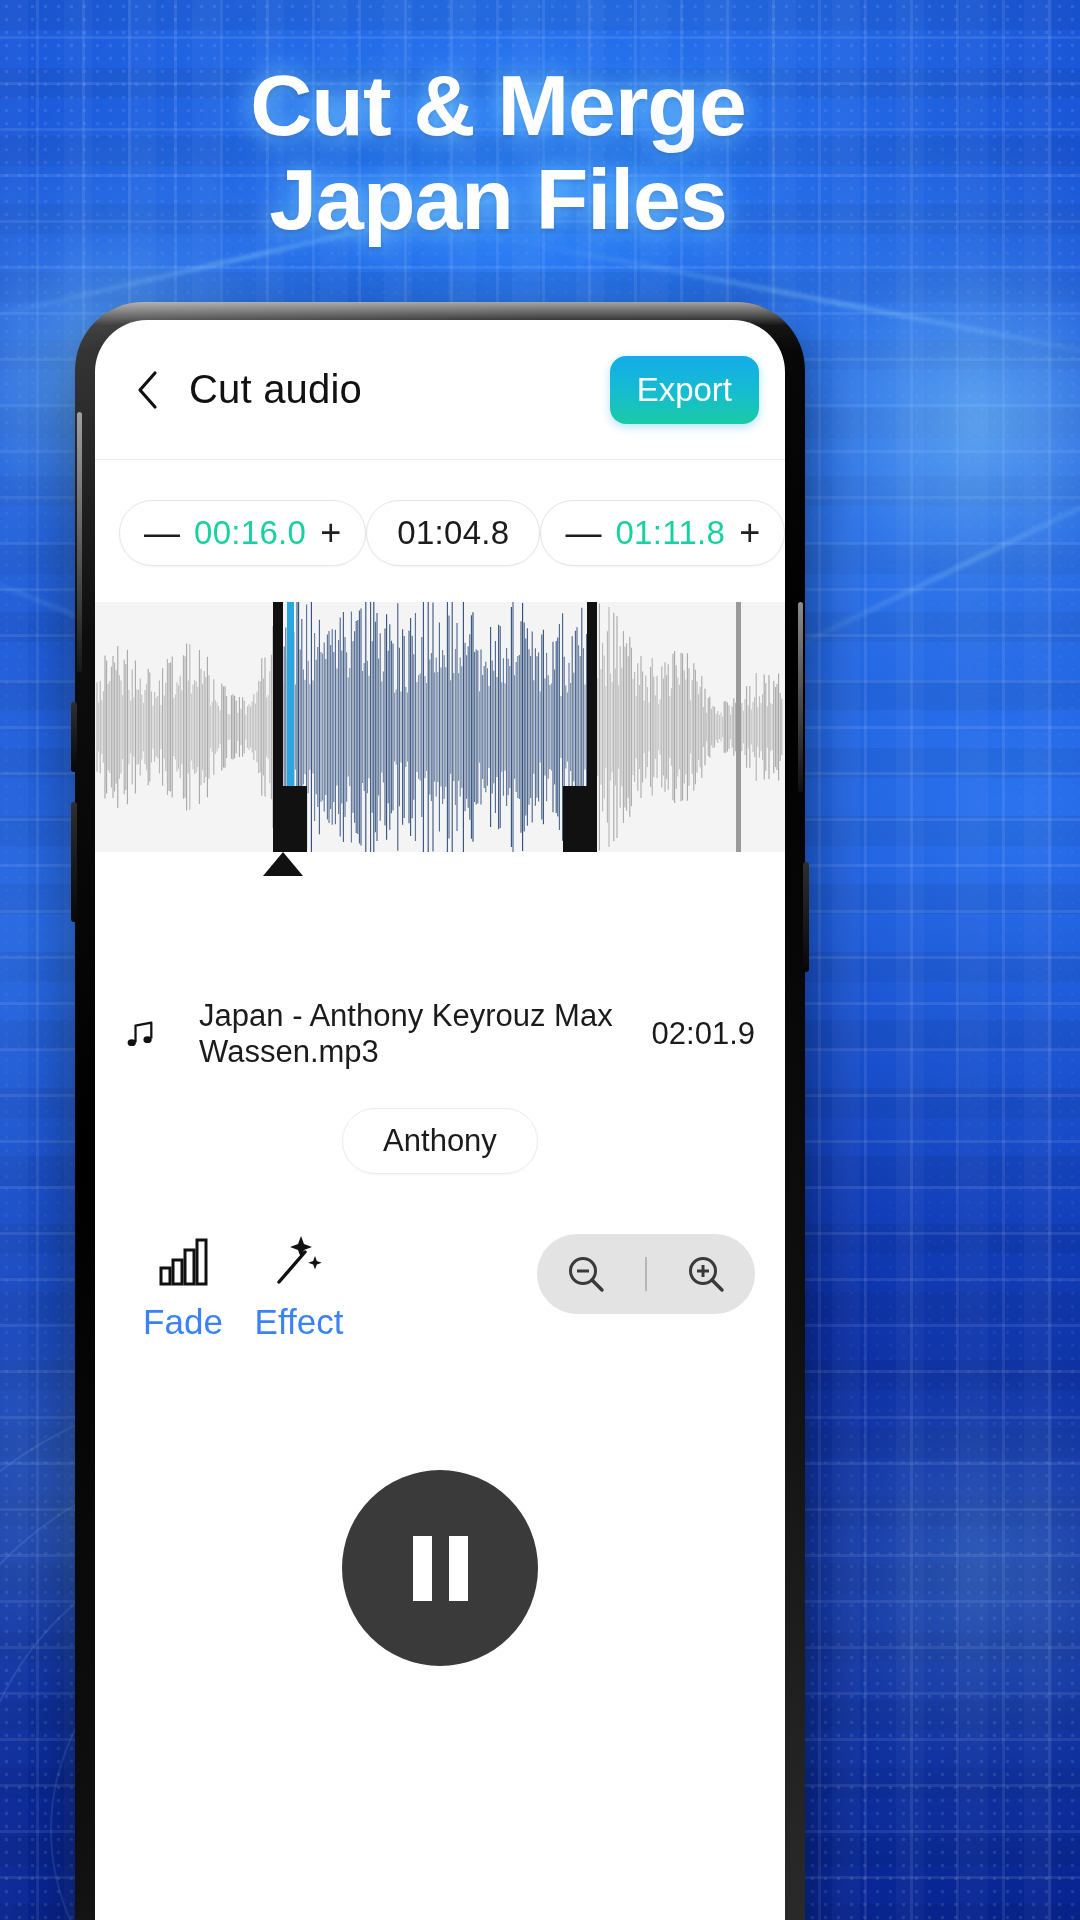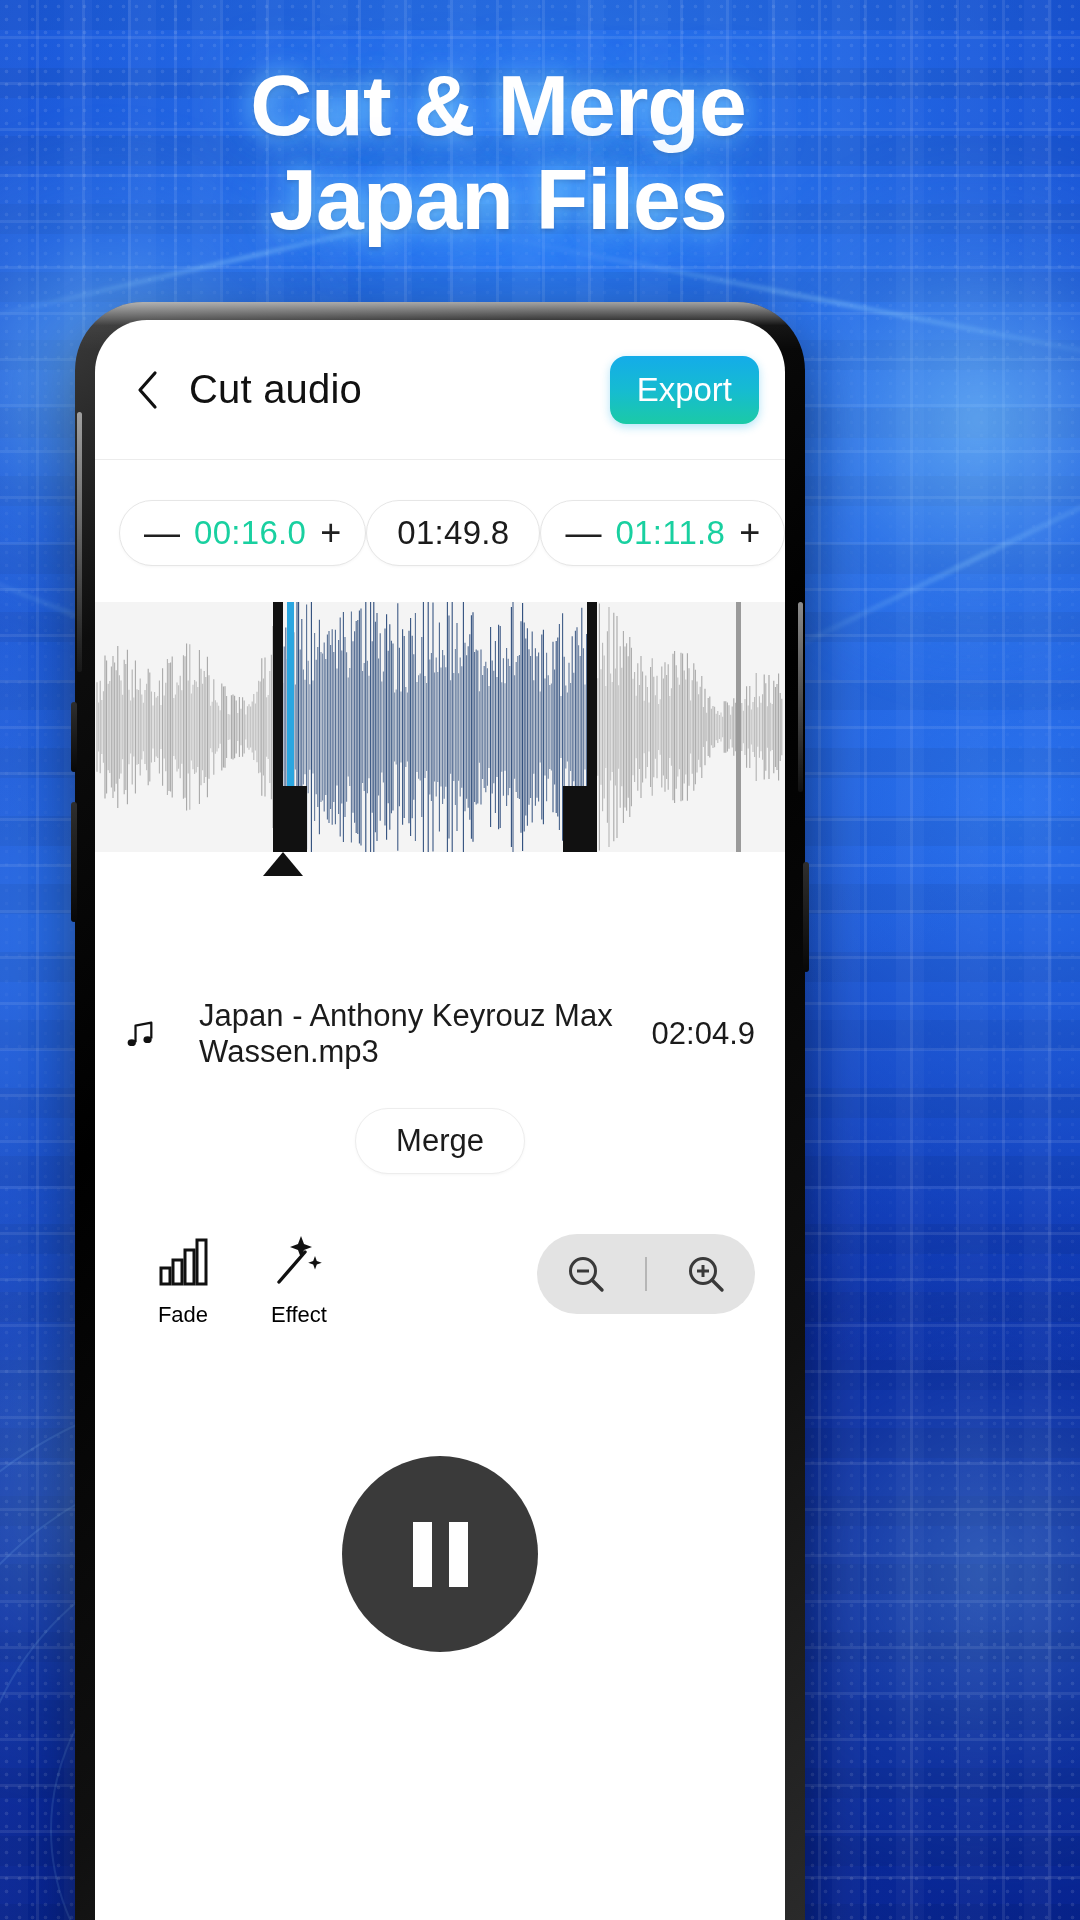--- a/index.html
+++ b/index.html
@@ -177,21 +177,21 @@
   #speed-chip {
     border:1.5px solid #ededed; border-radius:34px; background:#fff;
     padding:14px 40px; font-size:31px; color:#1b1b1b;
     box-shadow:0 1px 3px rgba(0,0,0,.04);
   }
 
   
   #tools-row { display:flex; align-items:flex-start; padding:0 30px; margin-top:56px; }
   .tool { width:116px; display:flex; flex-direction:column; align-items:center; }
   .tool .ico { height:58px; display:flex; align-items:flex-end; }
-  .tool .lbl { margin-top:14px; font-size:22px; color:#000000; }
+  .tool .lbl { margin-top:14px; font-size:35px; color:#3b82f6; }
   #zoom-pill {
     margin-left:auto; margin-top:4px;
     background:#e3e3e3; border-radius:40px;
     height:80px; width:218px;
     display:flex; align-items:center; justify-content:space-between;
     padding:0 26px;
   }
   #zoom-pill .sep { width:2px; height:34px; background:#b6b6b6; }
 
   
@@ -250,21 +250,21 @@
       <div id="export-btn">Export</div>
     </div>
 
     <div id="chip-row">
       <div class="chip">
         <span class="sym">—</span>
         <span class="t">00:16.0</span>
         <span class="sym">+</span>
       </div>
       <div class="chip plain">
-        <span class="t">01:49.8</span>
+        <span class="t">01:04.8</span>
       </div>
       <div class="chip">
         <span class="sym">—</span>
         <span class="t">01:11.8</span>
         <span class="sym">+</span>
       </div>
     </div>
 
     <div id="wave-wrap">
       <div id="cursor-time">00:29.9</div>
@@ -713,25 +713,25 @@
       <div id="tri"></div>
     </div>
 
     <div id="file-row">
       <svg id="note-icon" viewBox="0 0 44 44">
         <path d="M14 33V11l21-4v21" fill="none" stroke="#111" stroke-width="3" stroke-linejoin="round"></path>
         <ellipse cx="9" cy="33.5" rx="5.5" ry="4.6" fill="#111"></ellipse>
         <ellipse cx="30" cy="29.5" rx="5.5" ry="4.6" fill="#111"></ellipse>
       </svg>
       <div id="file-name">Japan - Anthony Keyrouz Max Wassen.mp3</div>
-      <div id="file-dur">02:04.9</div>
+      <div id="file-dur">02:01.9</div>
     </div>
 
     <div id="speed-wrap">
-      <div id="speed-chip">Merge</div>
+      <div id="speed-chip">Anthony</div>
     </div>
 
     <div id="tools-row">
       <div class="tool">
         <div class="ico">
           <svg width="56" height="56" viewBox="0 0 56 56">
             <rect x="6" y="36" width="9" height="16" fill="none" stroke="#111" stroke-width="3"></rect>
             <rect x="18" y="28" width="9" height="24" fill="none" stroke="#111" stroke-width="3"></rect>
             <rect x="30" y="18" width="9" height="34" fill="none" stroke="#111" stroke-width="3"></rect>
             <rect x="42" y="8" width="9" height="44" fill="none" stroke="#111" stroke-width="3"></rect>

